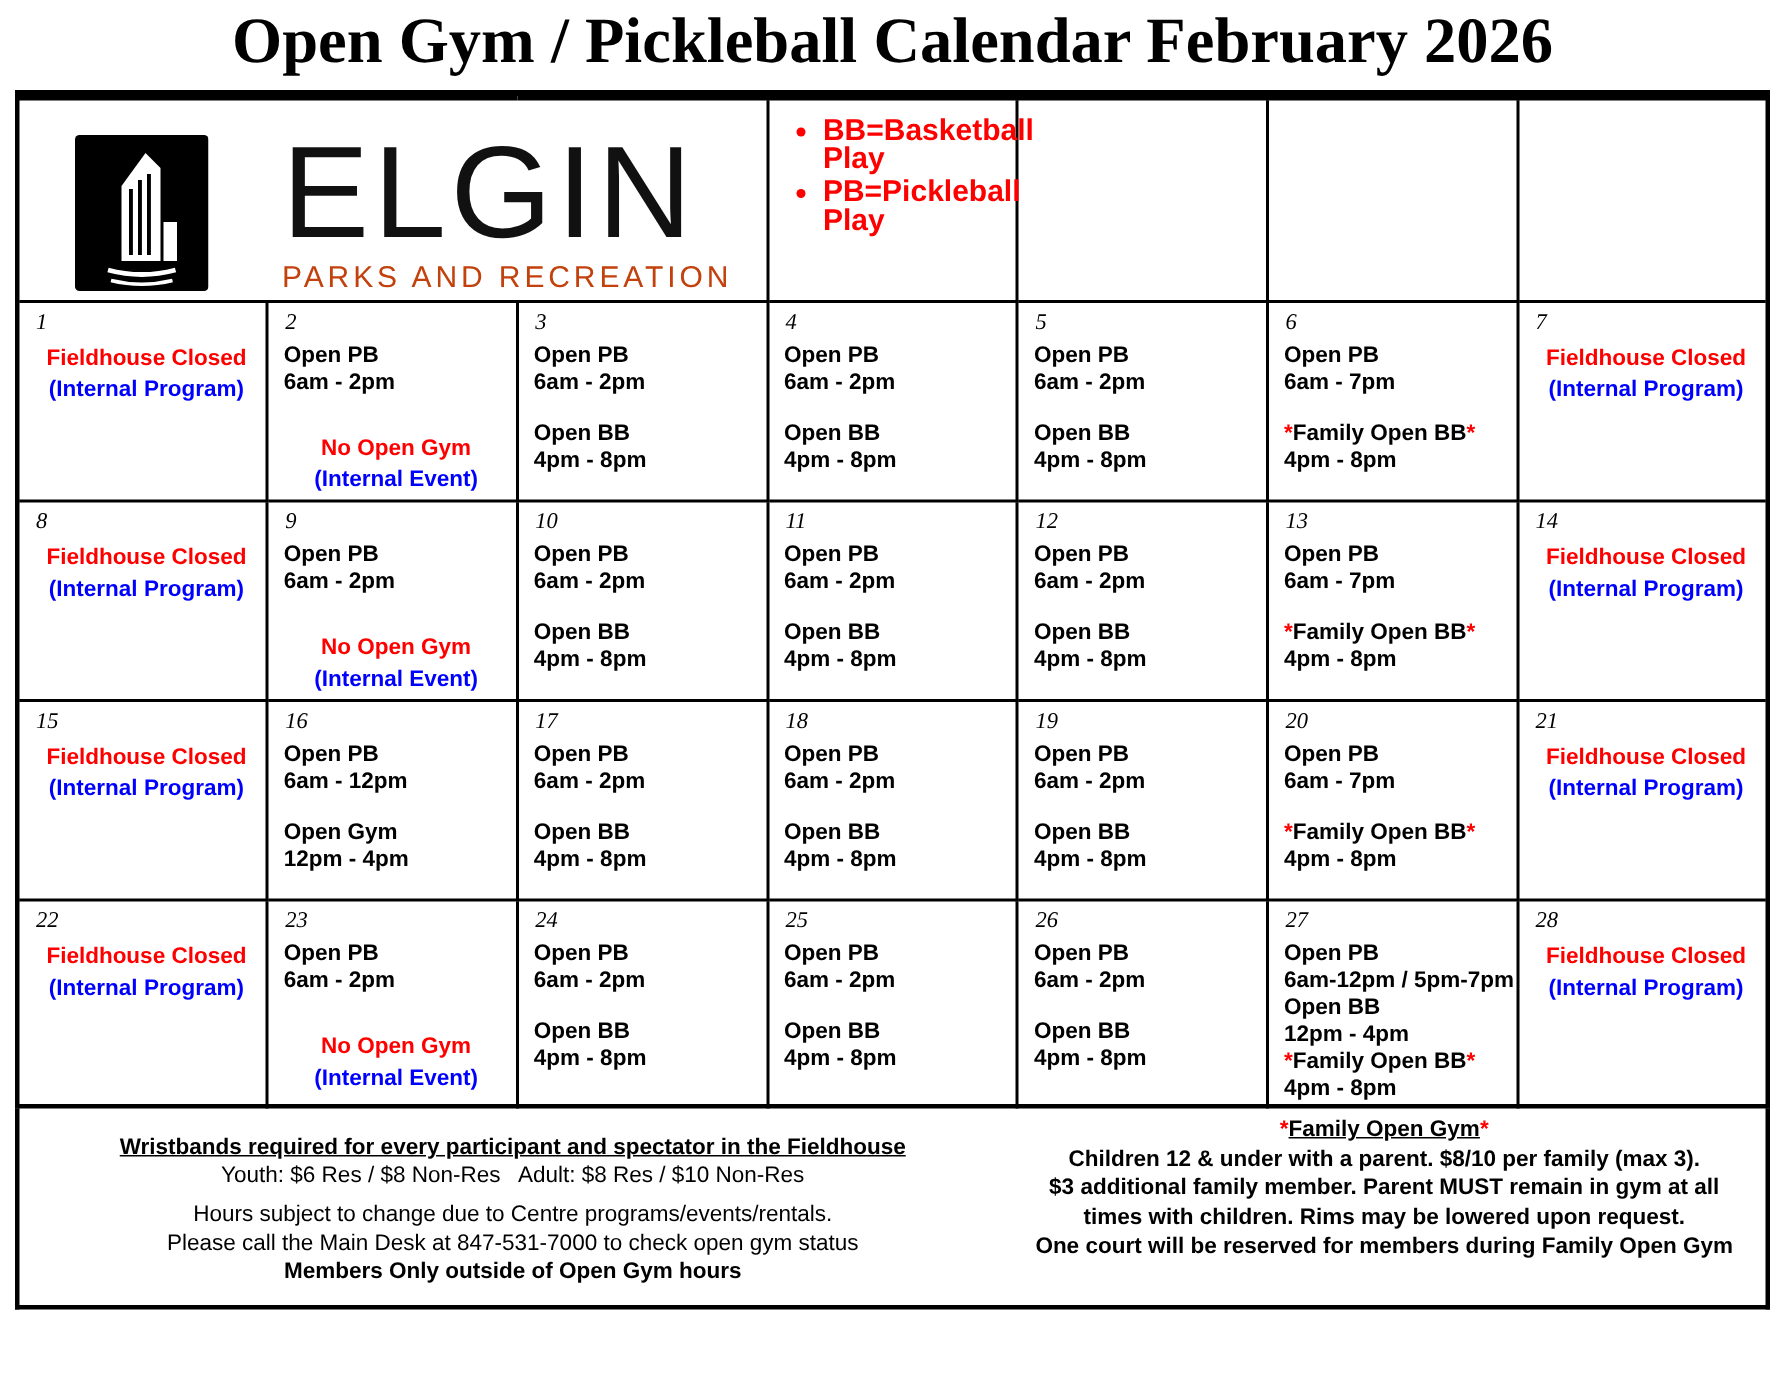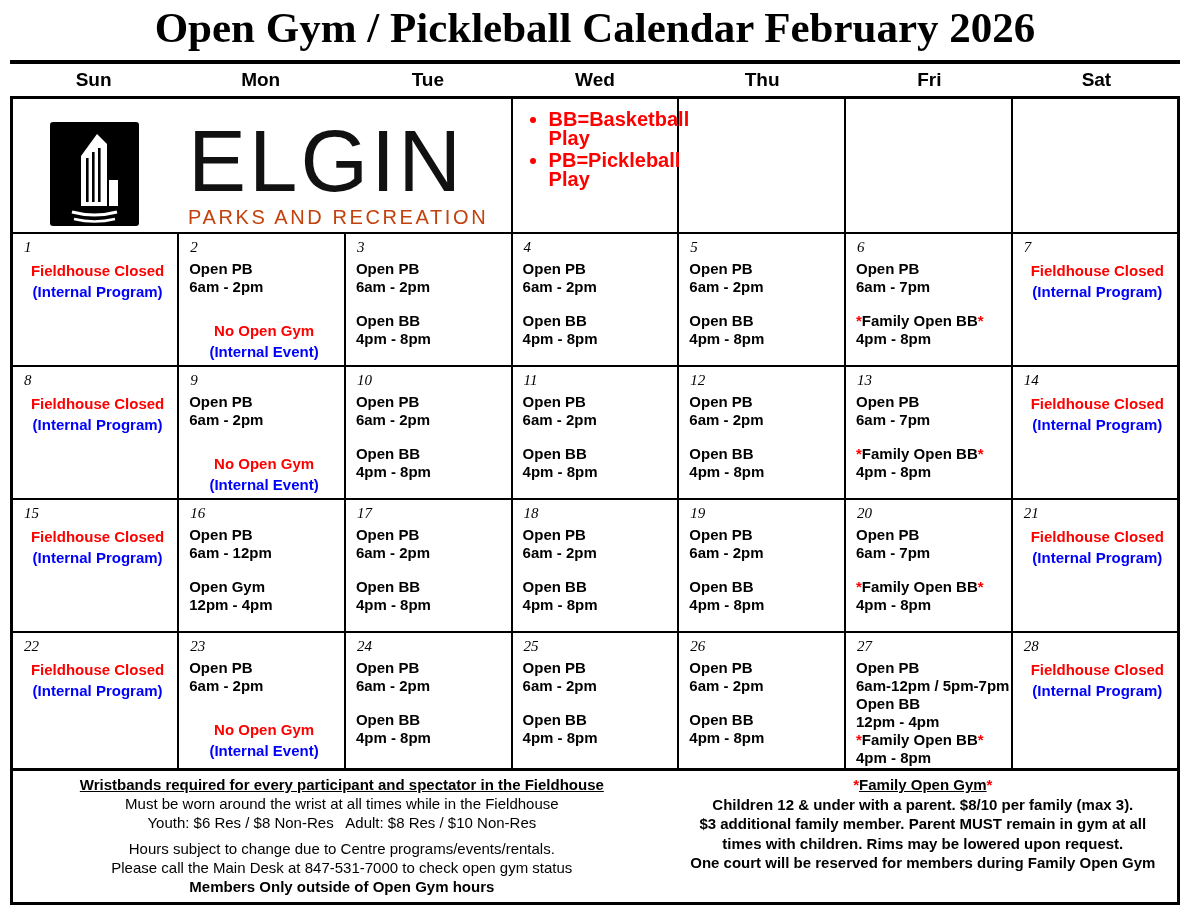--- a/index.html
+++ b/index.html
@@ -80,44 +80,35 @@
   .legend-list li{
     font-weight:bold; font-size:20px; line-height:19px;
     width:112px; margin-bottom:3px;
   }
 
   
   .footer{
     border:3px solid #000; border-top:none;
     height:134px; display:flex; overflow:hidden;
   }
-  .footer-left{width:56.5%; text-align:center; padding-top:4px;}
+  .footer-left{width:56.5%; text-align:center; padding-top:16px;}
   .footer-right{width:43.5%; text-align:center; padding:4px 4px 0 2px;}
   .f-line{font-size:15px; line-height:19px; color:#000;}
   .footer-right .f-line{line-height:19.5px; font-size:15px;}
   .f-line.bold{font-weight:bold;}
   .f-line.gap{margin-top:7px;}
 </style>
 </head>
 <body>
 
 <div class="page">
 
   <div class="page-title">Open Gym / Pickleball Calendar February 2026</div>
   <div class="title-rule"></div>
 
-  <div class="weekday-row">
-    <span>Sun</span>
-    <span>Mon</span>
-    <span>Tue</span>
-    <span>Wed</span>
-    <span>Thu</span>
-    <span>Fri</span>
-    <span>Sat</span>
-  </div>
 
   <table class="cal">
     <tbody>
         <tr class="logo-row">
       <td class="logo-cell" colspan="3">
         <div class="elgin-logo">
           <svg class="logo-box" viewBox="0 0 89 104">
             <rect x="0" y="0" width="89" height="104" rx="3" fill="#000"></rect>
             <path d="M31 34 L47 12 L57 22 L57 84 L31 84 Z" fill="#fff"></path>
             <rect x="36" y="36" width="2.6" height="44" fill="#000"></rect>
@@ -332,21 +323,20 @@
             <div class="cell-line center c-red">Fieldhouse Closed</div>
             <div class="cell-line center c-blue">(Internal Program)</div>
           </td>
     </tr>
   </tbody>
     </table>
 
   <div class="footer">
     <div class="footer-left">
         <div class="f-line bold c-navy u">Wristbands required for every participant and spectator in the Fieldhouse</div>
-        <div class="f-line c-black">Must be worn around the wrist at all times while in the Fieldhouse</div>
         <div class="f-line c-black">Youth: $6 Res / $8 Non-Res&nbsp;&nbsp; Adult: $8 Res / $10 Non-Res</div>
         <div class="f-line gap c-black">Hours subject to change due to Centre programs/events/rentals.</div>
         <div class="f-line c-black">Please call the Main Desk at 847-531-7000 to check open gym status</div>
         <div class="f-line bold c-navy">Members Only outside of Open Gym hours</div>
       </div>
     <div class="footer-right">
         <div class="f-line bold c-black"><span class="c-red">*</span><span class="c-black u">Family Open Gym</span><span class="c-red">*</span></div>
         <div class="f-line bold c-black">Children 12 &amp; under with a parent. $8/10 per family (max 3).</div>
         <div class="f-line bold c-black">$3 additional family member. Parent MUST remain in gym at all</div>
         <div class="f-line bold c-black">times with children. Rims may be lowered upon request.</div>

